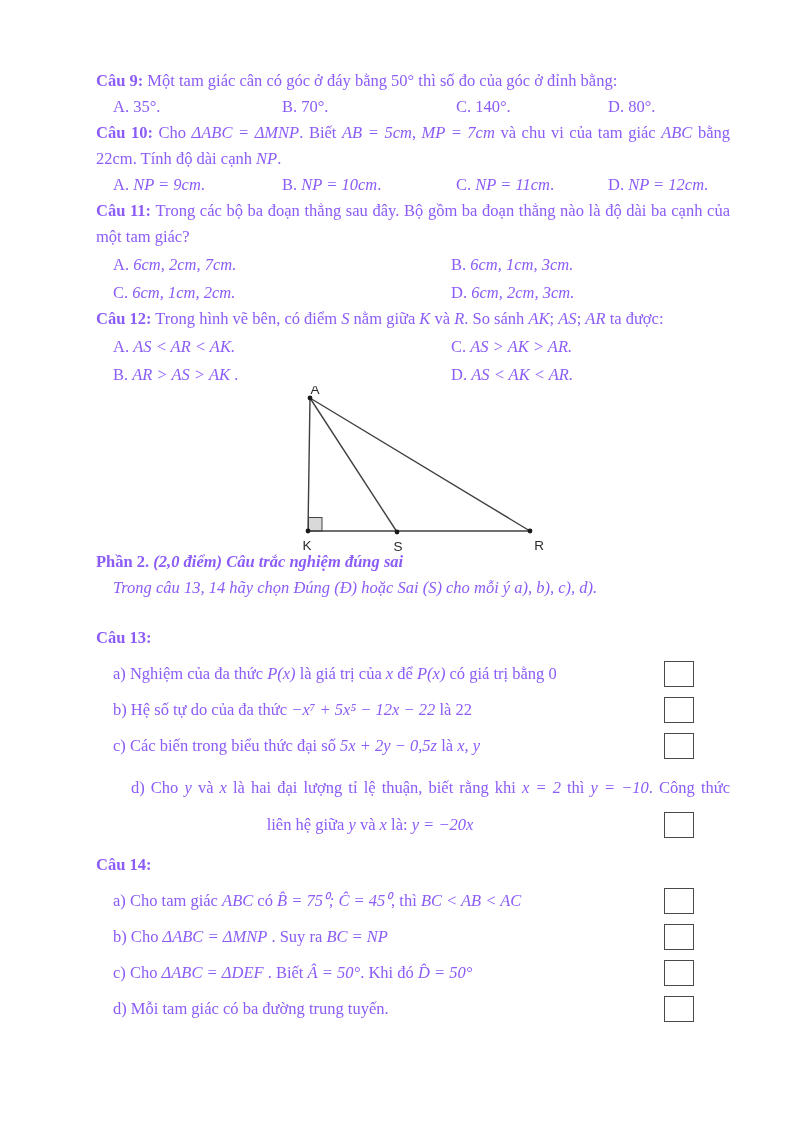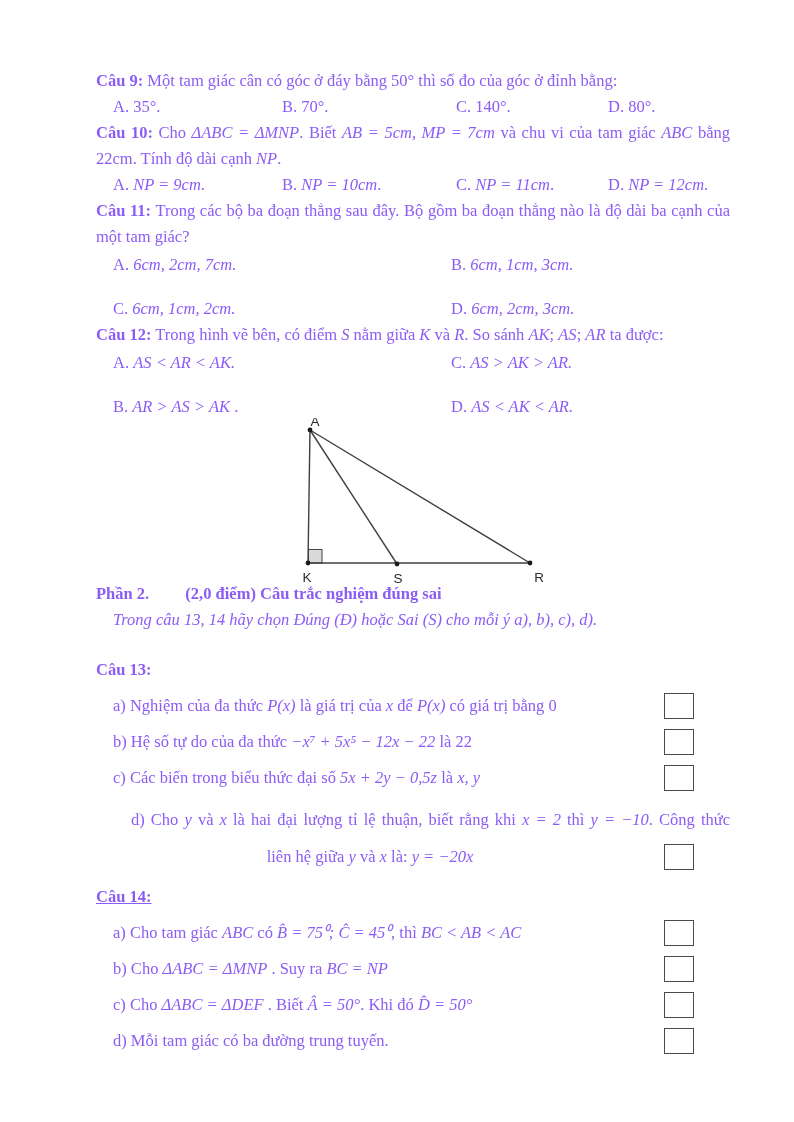--- a/index.html
+++ b/index.html
@@ -11,33 +11,33 @@
     background:#ffffff;
     font-family:"Liberation Serif",serif;
     font-size:16.5px;
     line-height:26px;
     color:#8b5cf6;
     overflow:hidden;
   }
   p{margin:0;}
   .seg-b{font-weight:bold;}
   .seg-i{font-style:italic;}
-  .seg-bi{font-weight:bold;margin-left:32px;}
+  .seg-bi{font-weight:bold;font-style:italic;}
   .stem{text-align:justify;}
   .opts4{display:grid;grid-template-columns:169px 174px 152px 1fr;padding-left:17px;}
-  .opts2{display:grid;grid-template-columns:338px 1fr;row-gap:18px;padding-left:17px;margin-top:2px;}
+  .opts2{display:grid;grid-template-columns:338px 1fr;row-gap:2px;padding-left:17px;margin-top:2px;}
   .opt{white-space:nowrap;}
   
   .figure-wrap{position:relative;height:163px;margin-top:-2px;}
   .figure-wrap svg{position:absolute;left:184px;top:0;}
   .fig-label{font-family:"Liberation Sans",sans-serif;font-size:13.5px;fill:#2b2b2b;}
   
   .part2-note{padding-left:17px;}
   .q-label{margin-top:24px;}
-  .q-label-14{margin-top:14px;text-decoration:underline;}
+  .q-label-14{margin-top:14px;}
   .tf-row{display:flex;align-items:center;padding-left:17px;margin-top:10px;}
   .tf-row.first{}
   .tf-row.noindent{padding-left:0;margin-top:11px;text-align:center;}
   .tf-text{flex:1;padding-right:20px;}
   .tf-wide{padding-left:35px;margin-top:16px;text-align:justify;text-align-last:justify;}
   .box{
     flex:none;
     width:30px;height:26px;
     box-sizing:border-box;
     border:1.6px solid #4a4a4a;

